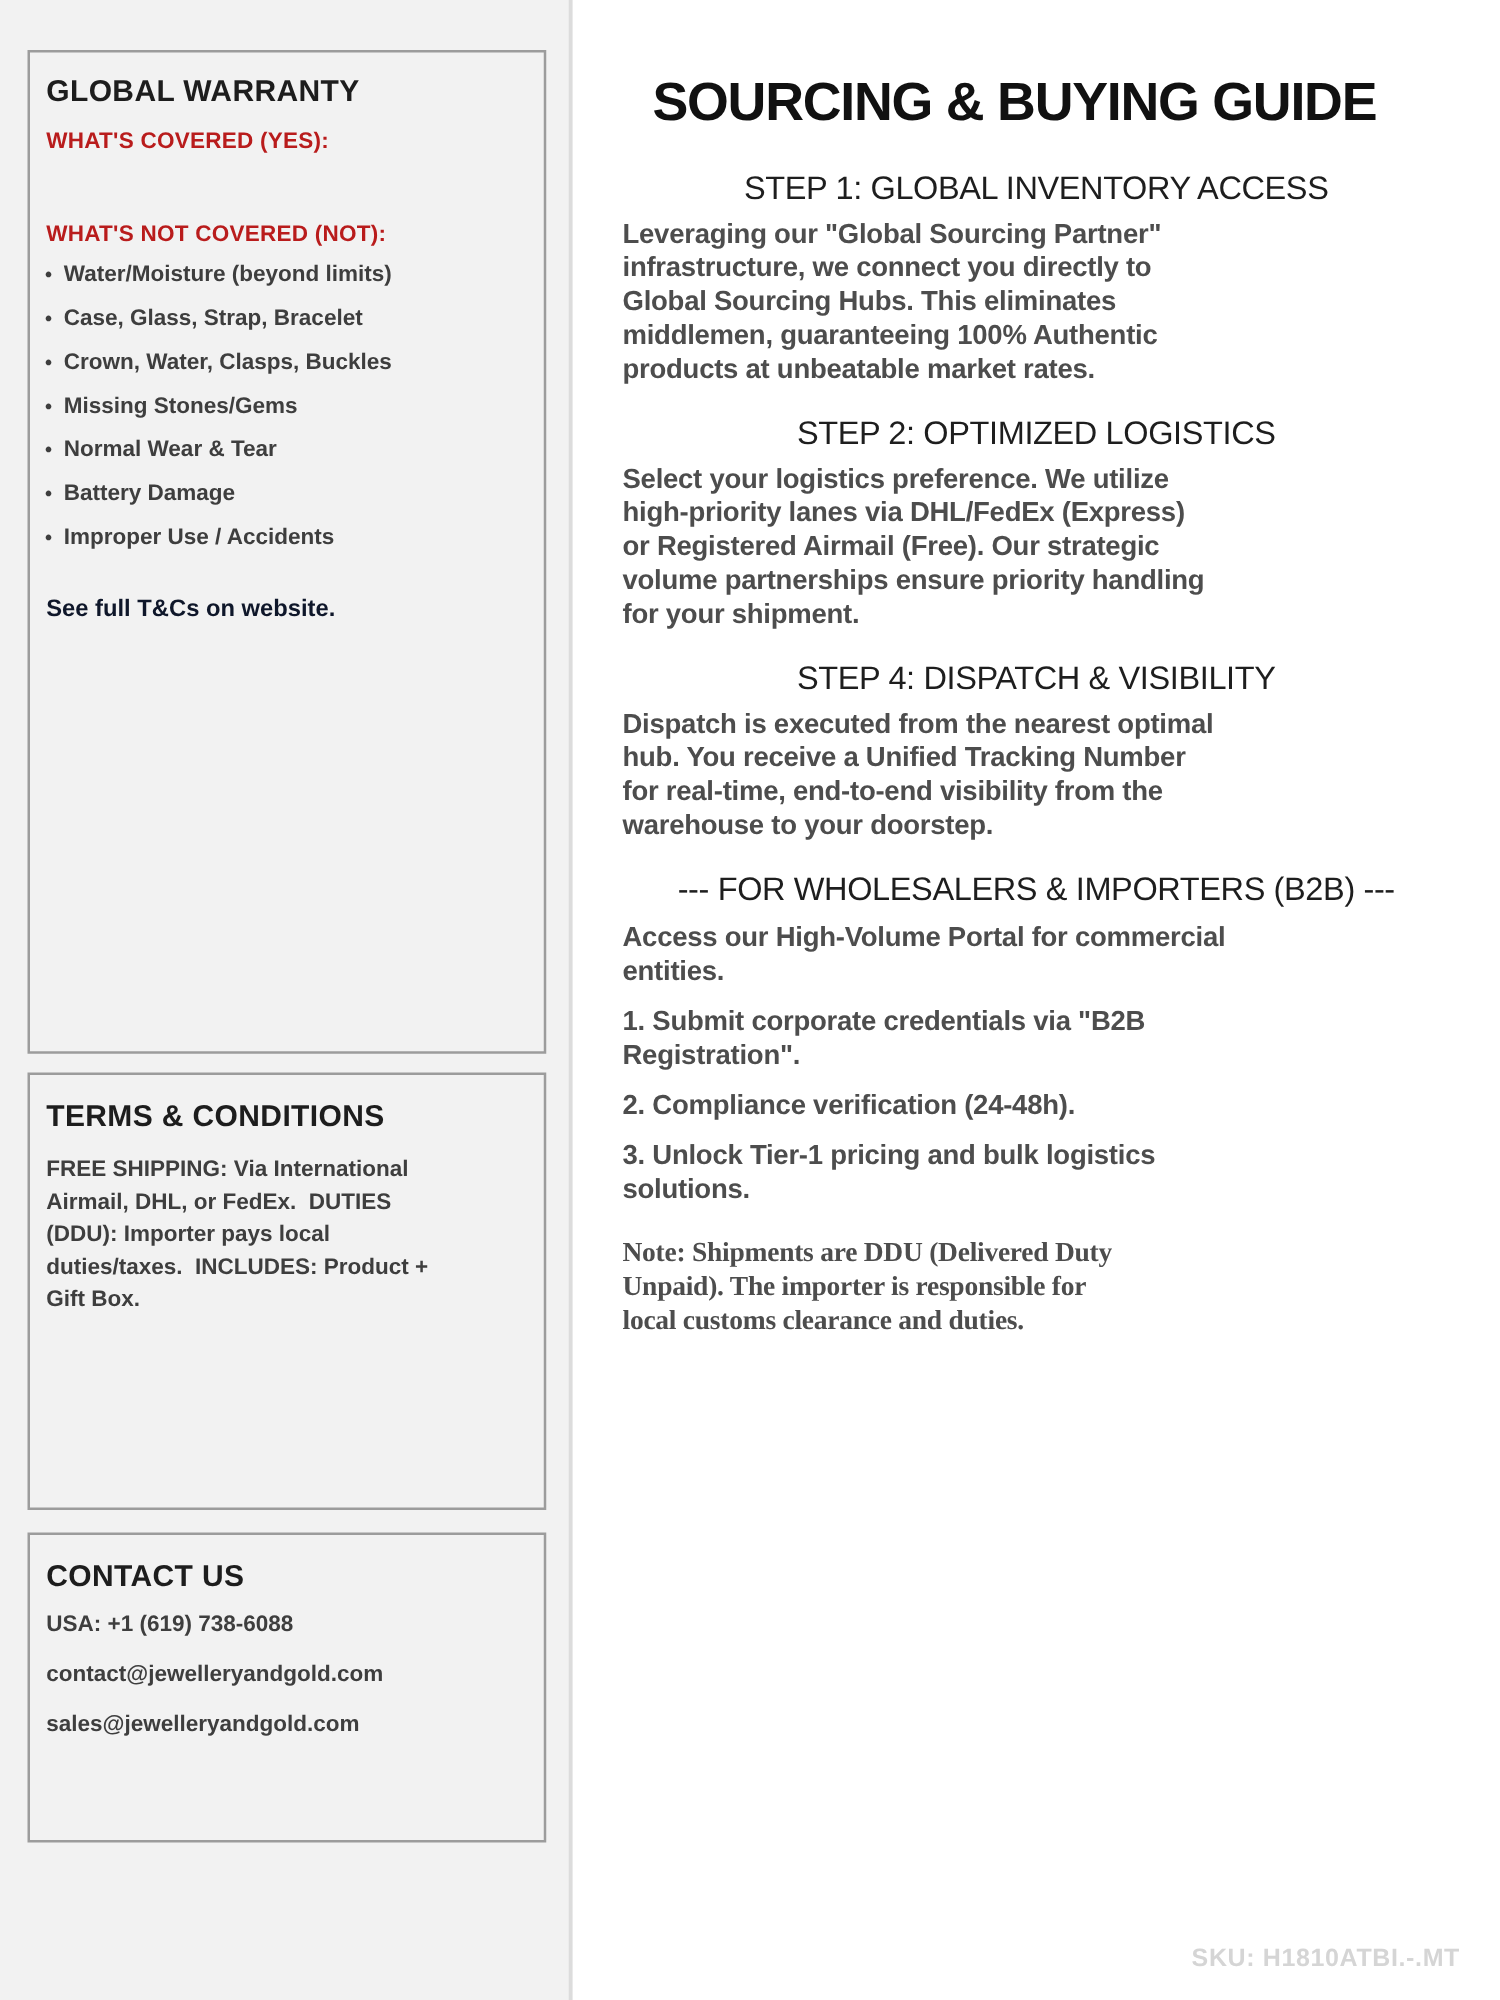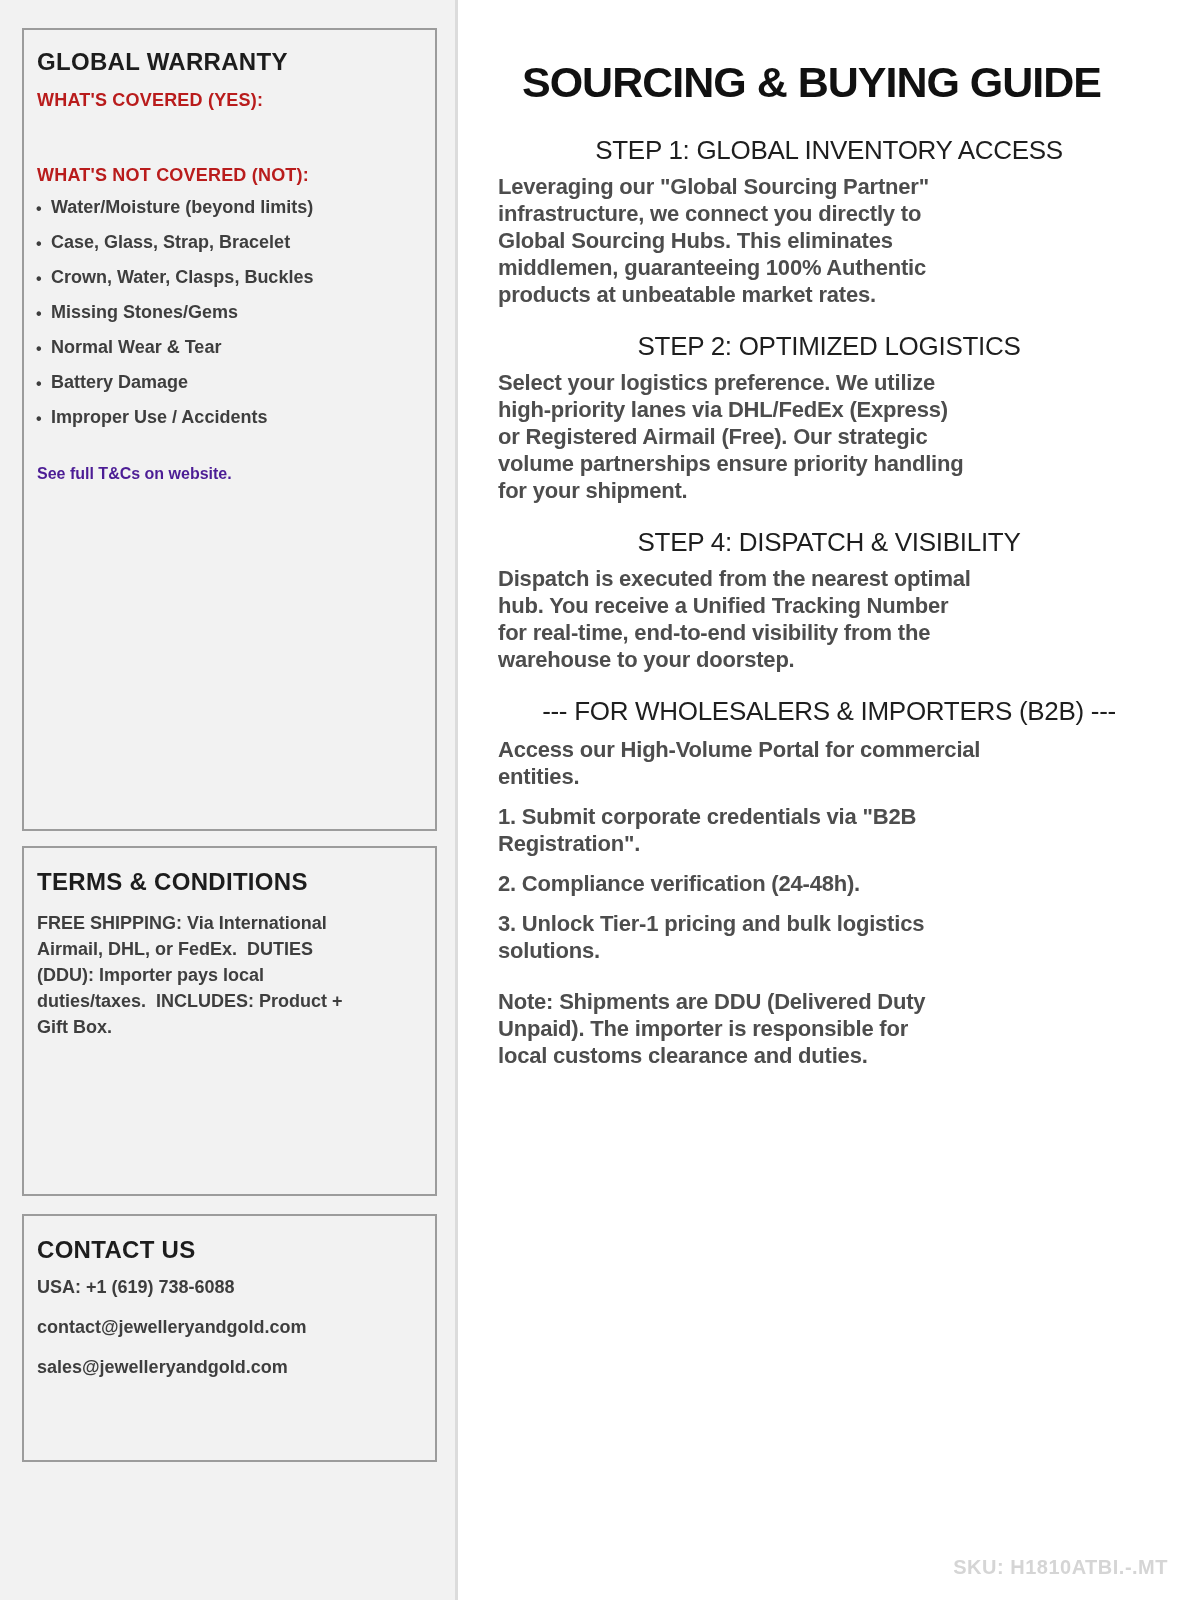--- a/index.html
+++ b/index.html
@@ -6,21 +6,21 @@
   body{
     width:1200px;height:1600px;position:relative;overflow:hidden;
     background:#ffffff;
     font-family:"Liberation Sans",sans-serif;
     -webkit-font-smoothing:antialiased;
   }
   
   .sidebar{
     position:absolute;left:0;top:0;width:458px;height:1600px;
     background:#f2f2f2;border-right:3px solid #dcdcdc;box-sizing:border-box;
-    padding:28px 0 0 22px;
+    padding:40px 0 0 22px;
   }
   .panel{
     width:415px;box-sizing:border-box;
     border:2px solid #9c9c9c;background:#f2f2f2;
     padding:18px 14px 0 11px;
   }
   .panel-title{
     margin:0 0 14px 2px;
     font-size:24px;font-weight:bold;color:#1d1d1d;letter-spacing:.3px;
   }
@@ -32,21 +32,21 @@
   ul.bullets li{
     position:relative;margin:0 0 16px 0;padding-left:16px;
     font-size:18px;font-weight:bold;color:#3e3e3e;line-height:19px;
   }
   ul.bullets li::before{
     content:"\2022";position:absolute;left:1px;top:1px;font-size:16px;color:#3e3e3e;
   }
   .gap-above{margin-top:54px;}
   .footnote{
     margin:38px 0 0 2px;
-    font-size:16px;font-weight:bold;color:#4c1d95;
+    font-size:19px;font-weight:bold;color:#0f172a;
   }
   .panel.warranty{height:803px;}
   .panel.terms{height:350px;margin-top:15px;padding-top:20px;}
   .terms-body{
     margin:0 0 0 2px;
     font-size:18px;font-weight:bold;color:#3e3e3e;line-height:26px;
     white-space:pre-wrap;
   }
   .panel.contact{height:248px;margin-top:18px;padding-top:20px;}
   ul.plain li{
@@ -68,21 +68,21 @@
     font-size:26px;font-weight:normal;color:#1e1e1e;letter-spacing:-.3px;line-height:30px;text-align:center;
   }
   .step-body,.b2b-para{
     margin:0;
     font-size:22px;font-weight:bold;color:#4d4d4d;letter-spacing:-.2px;
     line-height:27px;white-space:pre-wrap;
   }
   .b2b{margin-top:23px;}
   .b2b-title{margin-bottom:10px;}
   .b2b-para{margin:0 0 13px 0;}
-  .b2b-paras .b2b-para:last-child{margin-top:24px;}
+  .b2b-paras .b2b-para:last-child{margin-top:24px;font-family:Liberation Serif, serif;}
   
   .sku{
     position:absolute;right:32px;top:1556px;
     font-size:20px;font-weight:bold;color:#d5d5d5;letter-spacing:.5px;
   }
 </style>
 </head>
 <body>
 
 <div>

